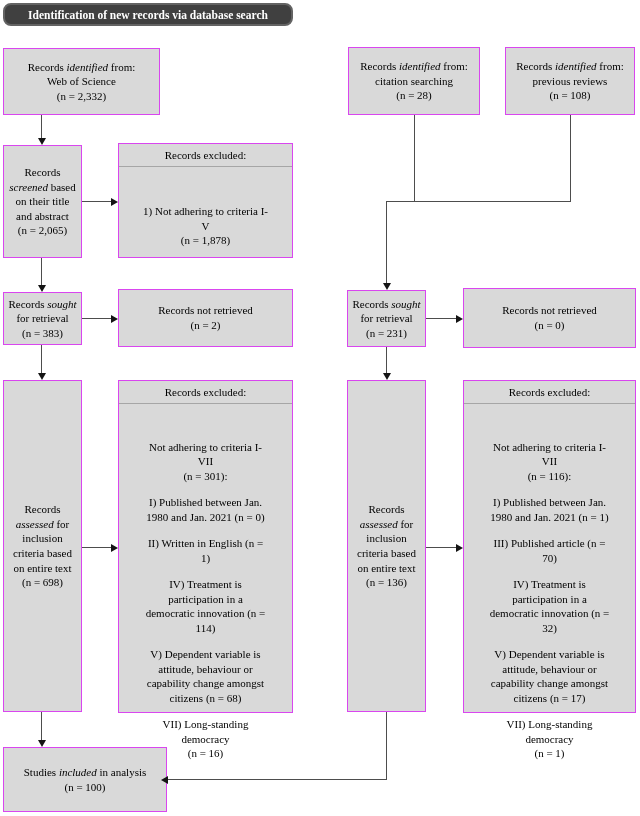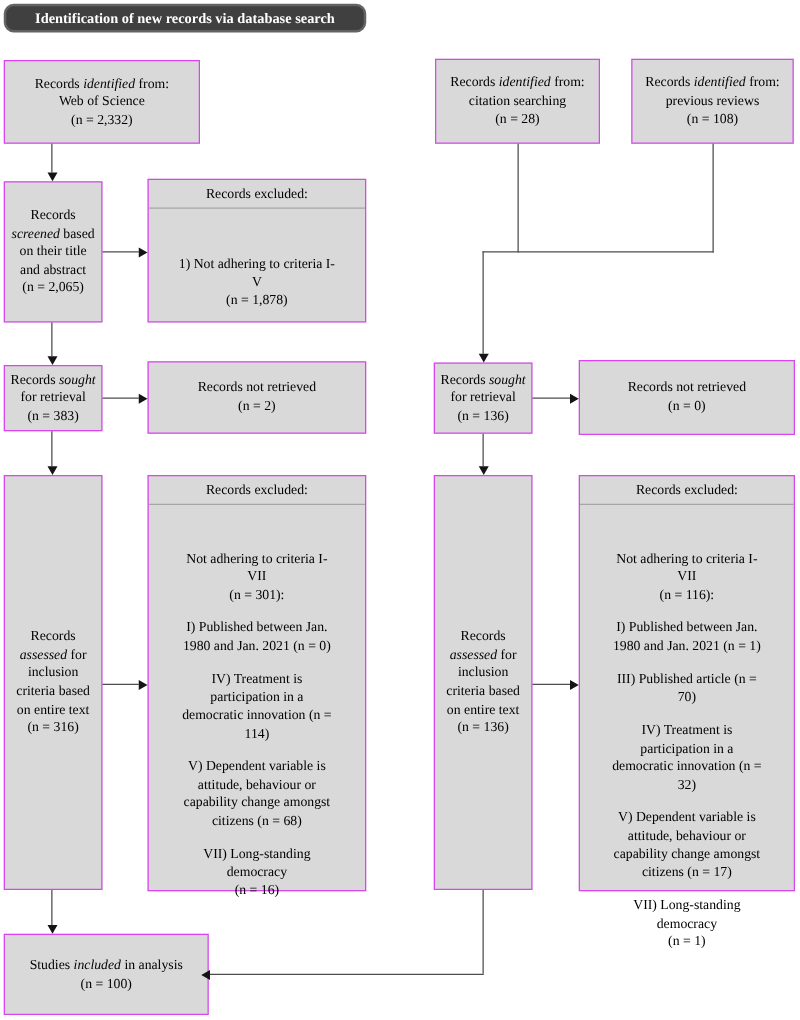--- a/index.html
+++ b/index.html
@@ -125,37 +125,38 @@
     <div class="txt"><span>Records </span><i>sought</i><span> for retrieval
 (n = 383)</span></div>
   </div>
   <div class="box" style="left:118px; top:289px; width:175px; height:58px;">
     <div class="txt">Records not retrieved
 (n = 2)</div>
   </div>
 
   <div class="box" style="left:347px; top:290px; width:79px; height:57px;">
     <div class="txt"><span>Records </span><i>sought</i><span> for retrieval
-(n = 136)</span></div>
+(n = 231)</span></div>
   </div>
   <div class="box" style="left:463px; top:288px; width:173px; height:60px;">
     <div class="txt">Records not retrieved
 (n = 0)</div>
   </div>
 
   <div class="box" style="left:3px; top:380px; width:79px; height:332px;">
     <div class="txt"><span>Records </span><i>assessed</i><span> for inclusion criteria based on entire text
-(n = 316)</span></div>
+(n = 698)</span></div>
   </div>
   <div class="box exc" style="left:118px; top:380px; width:175px; height:333px;">
     <div class="exc-hdr">Records excluded:</div>
     <div class="exc-body">
       <p>Not adhering to criteria I-VII
 (n = 301):</p>
       <p>I) Published between Jan. 1980 and Jan. 2021 (n = 0)</p>
+      <p>II) Written in English (n = 1)</p>
       <p>IV) Treatment is participation in a democratic innovation (n = 114)</p>
       <p>V) Dependent variable is attitude, behaviour or capability change amongst citizens (n = 68)</p>
       <p>VII) Long-standing democracy
 (n = 16)</p>
     </div>
   </div>
 
   <div class="box" style="left:347px; top:380px; width:79px; height:332px;">
     <div class="txt"><span>Records </span><i>assessed</i><span> for inclusion criteria based on entire text
 (n = 136)</span></div>

